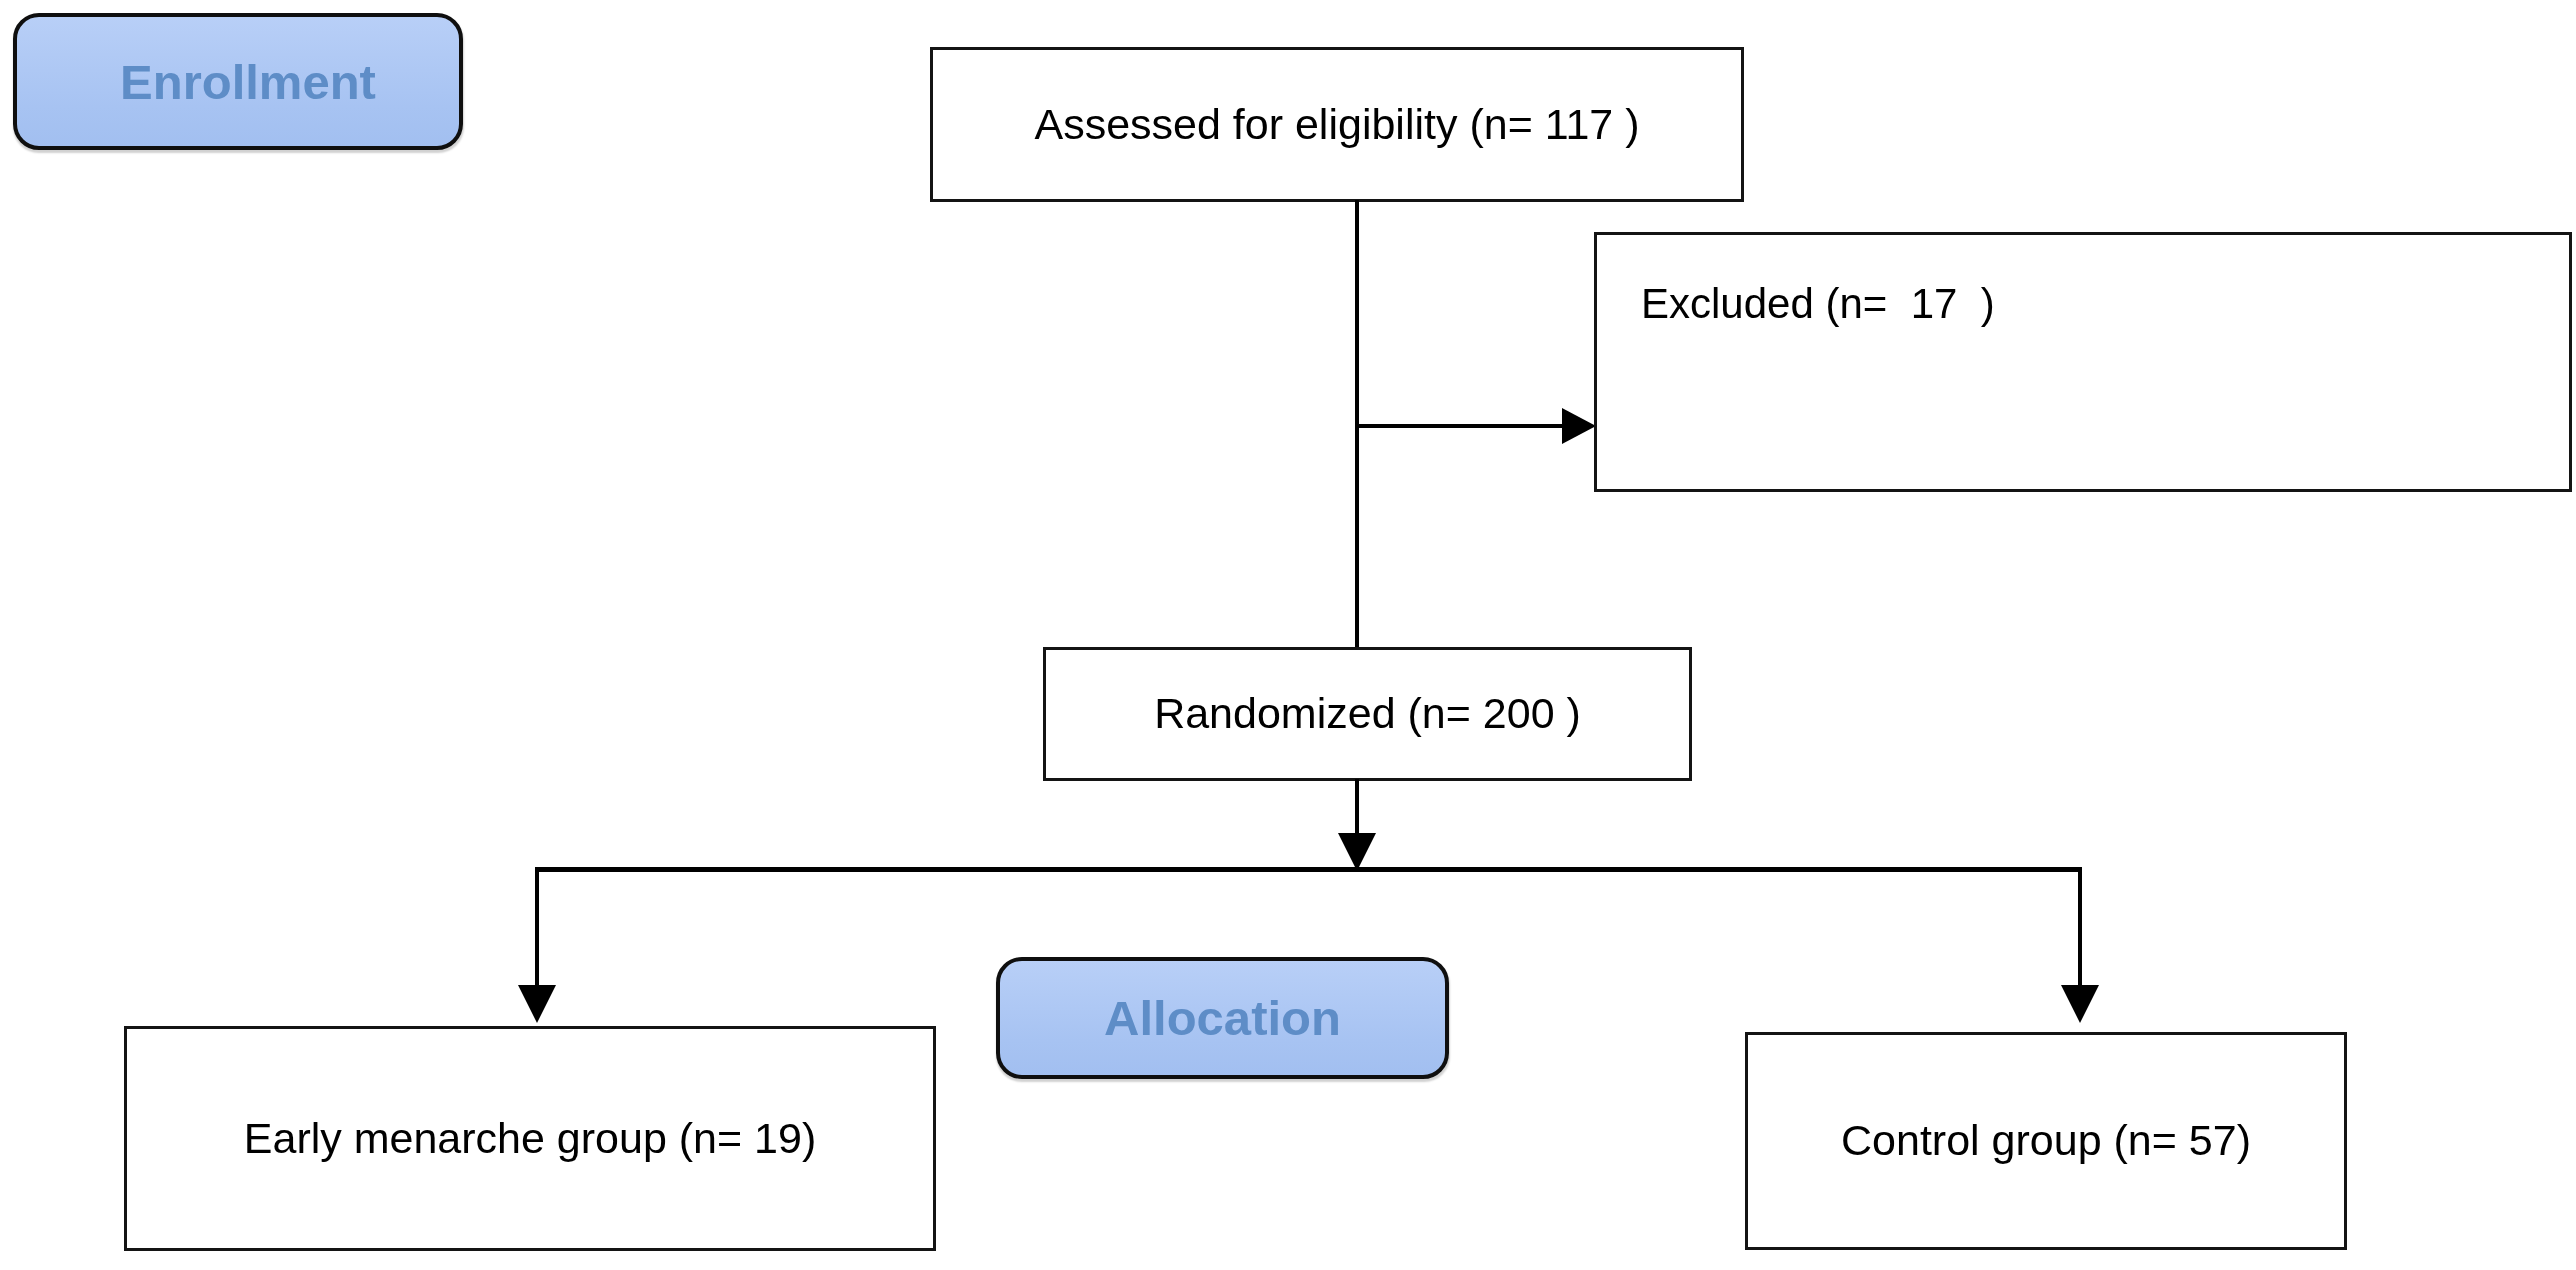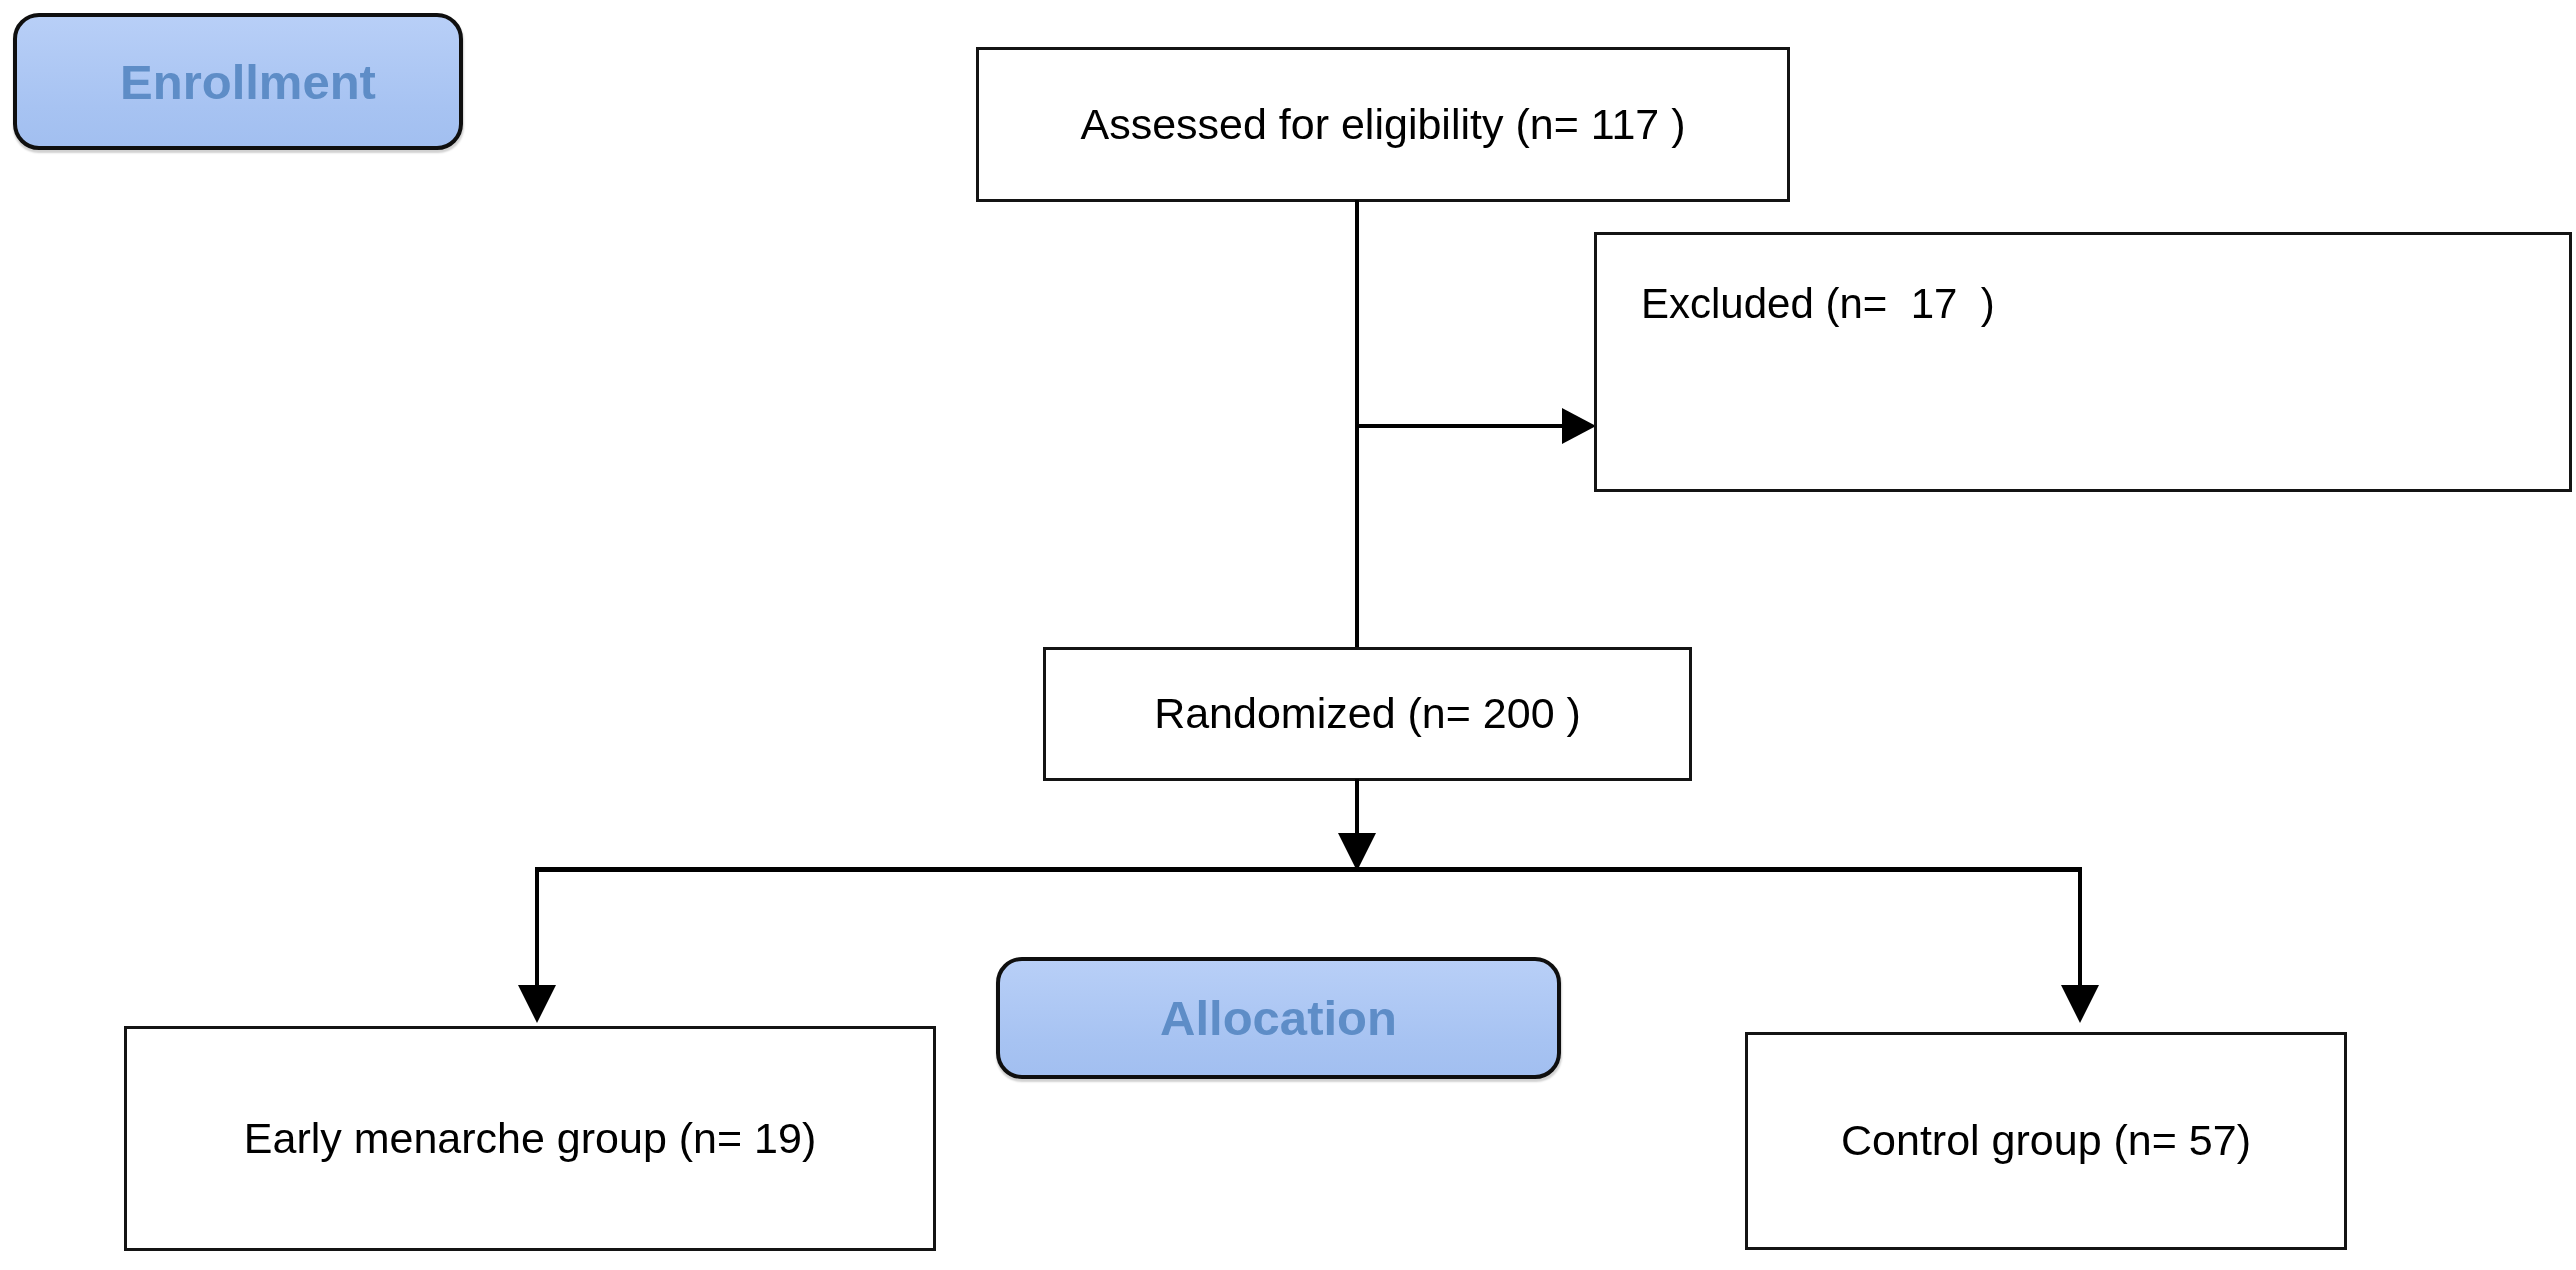--- a/index.html
+++ b/index.html
@@ -78,21 +78,21 @@
 </style>
 </head>
 <body>
 
 <div class="canvas">
 
   <div class="stage" style="left:13px; top:13px; width:450px; height:137px;padding-left:20px;">
     <span>Enrollment</span>
   </div>
 
-  <div class="nbox" style="left:930px; top:47px; width:814px; height:155px;margin-left:46px;">
+  <div class="nbox" style="left:930px; top:47px; width:814px; height:155px;">
     <span class="txt">Assessed for eligibility (n= 117 )</span>
   </div>
 
   <div class="line" style="left:1355px; top:200px; width:3.8px; height:450px;"></div>
 
   <div class="line" style="left:1357px; top:424px; width:210px; height:3.8px;"></div>
   <div class="arrow-right" style="left:1562px; top:408px;"></div>
 
   <div class="nbox" style="left:1594px; top:232px; width:978px; height:260px;"></div>
   <div class="excluded-inner" style="left:1598px; top:235px; width:971px; height:252px;">
@@ -107,21 +107,21 @@
   <div class="arrow-down" style="left:1338px; top:833px;"></div>
 
   <div class="line" style="left:535px; top:867px; width:1547px; height:4.7px;"></div>
 
   <div class="line" style="left:535px; top:869px; width:3.8px; height:120px;"></div>
   <div class="arrow-down" style="left:518px; top:985px;"></div>
 
   <div class="line" style="left:2078px; top:869px; width:3.8px; height:120px;"></div>
   <div class="arrow-down" style="left:2061px; top:985px;"></div>
 
-  <div class="stage" style="left:996px; top:957px; width:565px; height:122px;">
+  <div class="stage" style="left:996px; top:957px; width:453px; height:122px;">
     <span>Allocation</span>
   </div>
 
   <div class="nbox" style="left:124px; top:1026px; width:812px; height:225px;">
     <span class="txt">Early menarche group (n= 19)</span>
   </div>
 
   <div class="nbox" style="left:1745px; top:1032px; width:602px; height:218px;">
     <span class="txt">Control group (n= 57)</span>
   </div>

